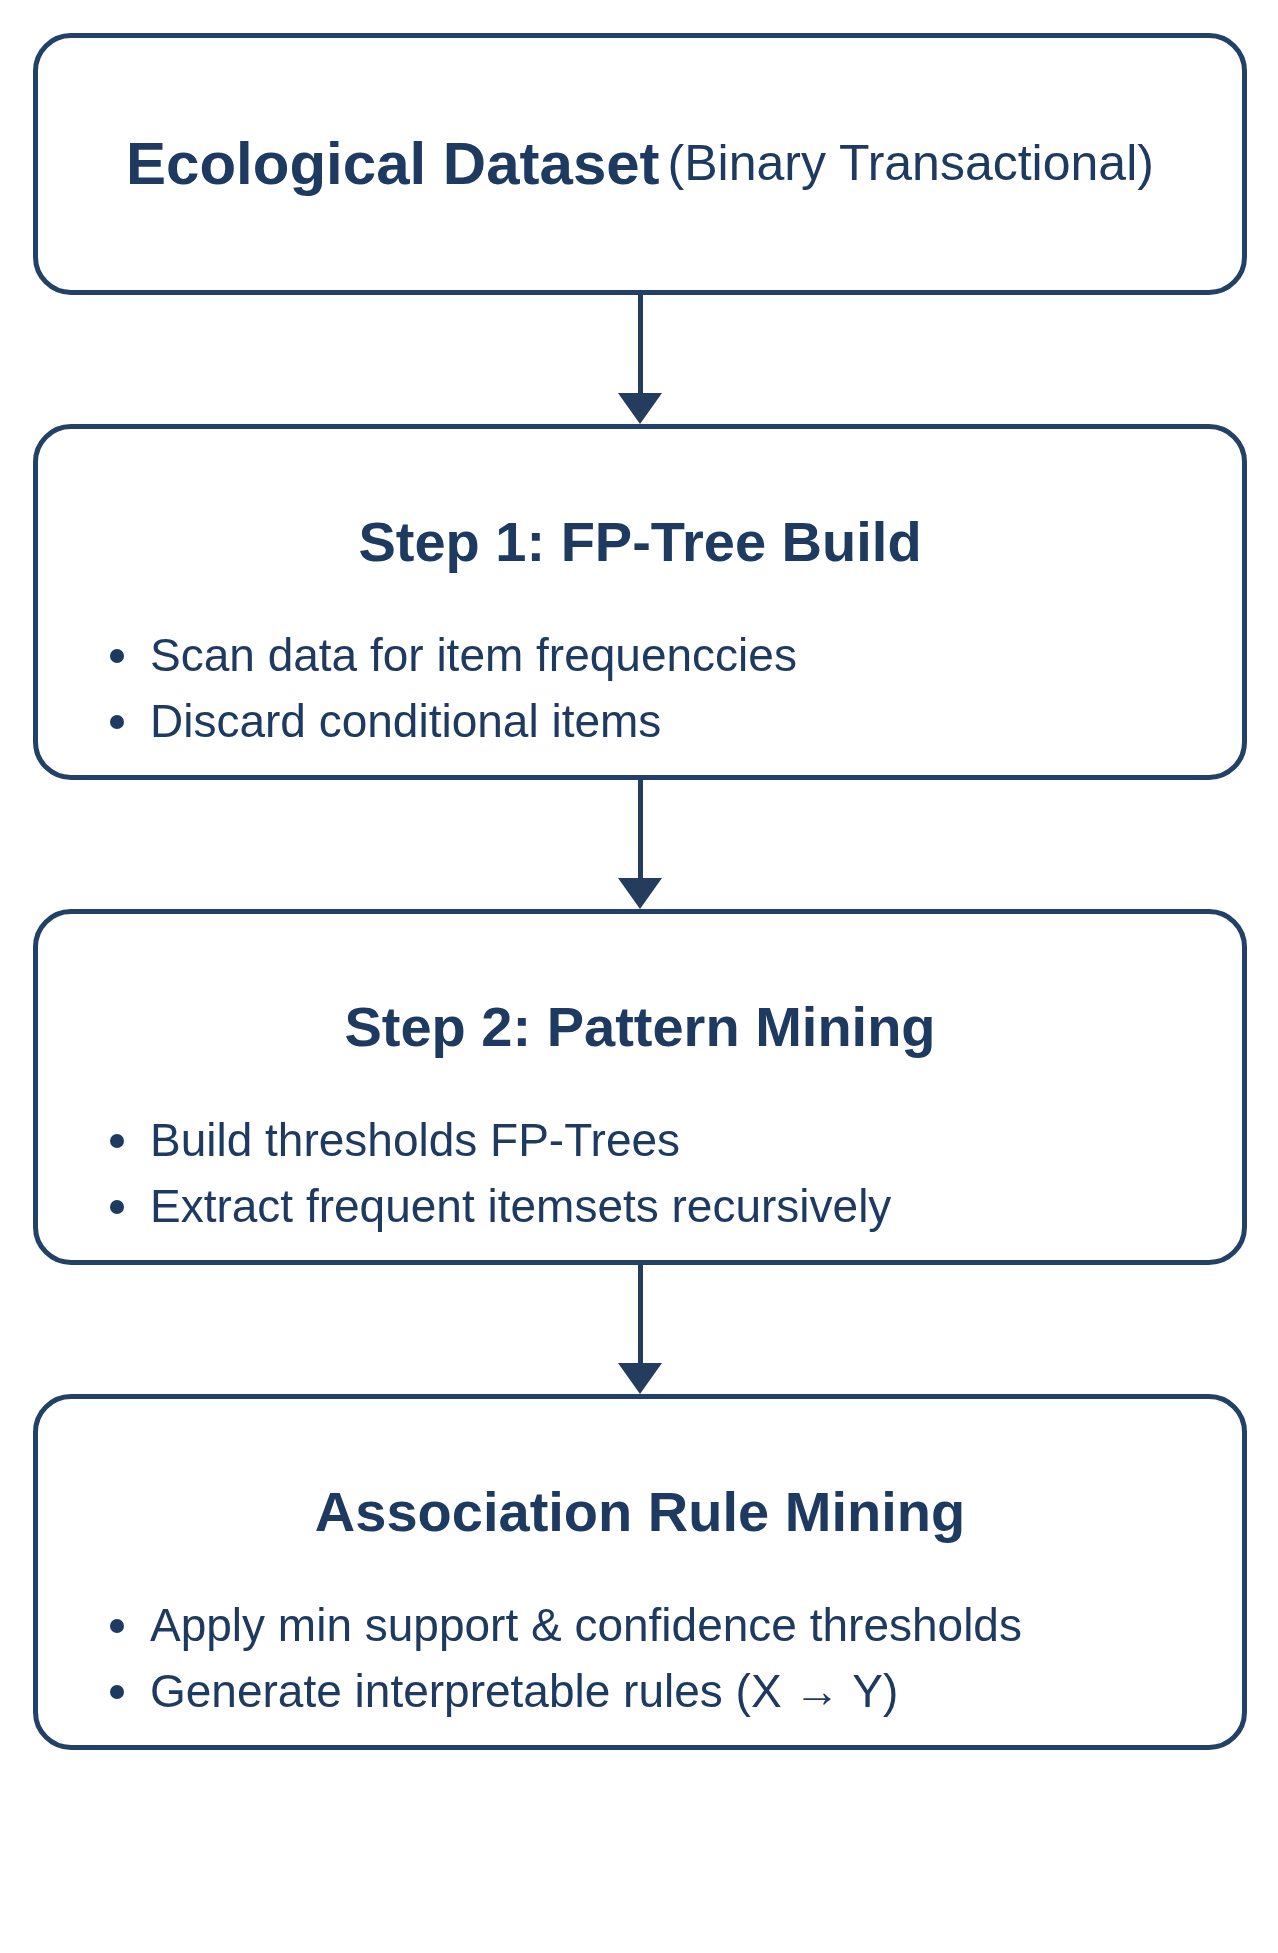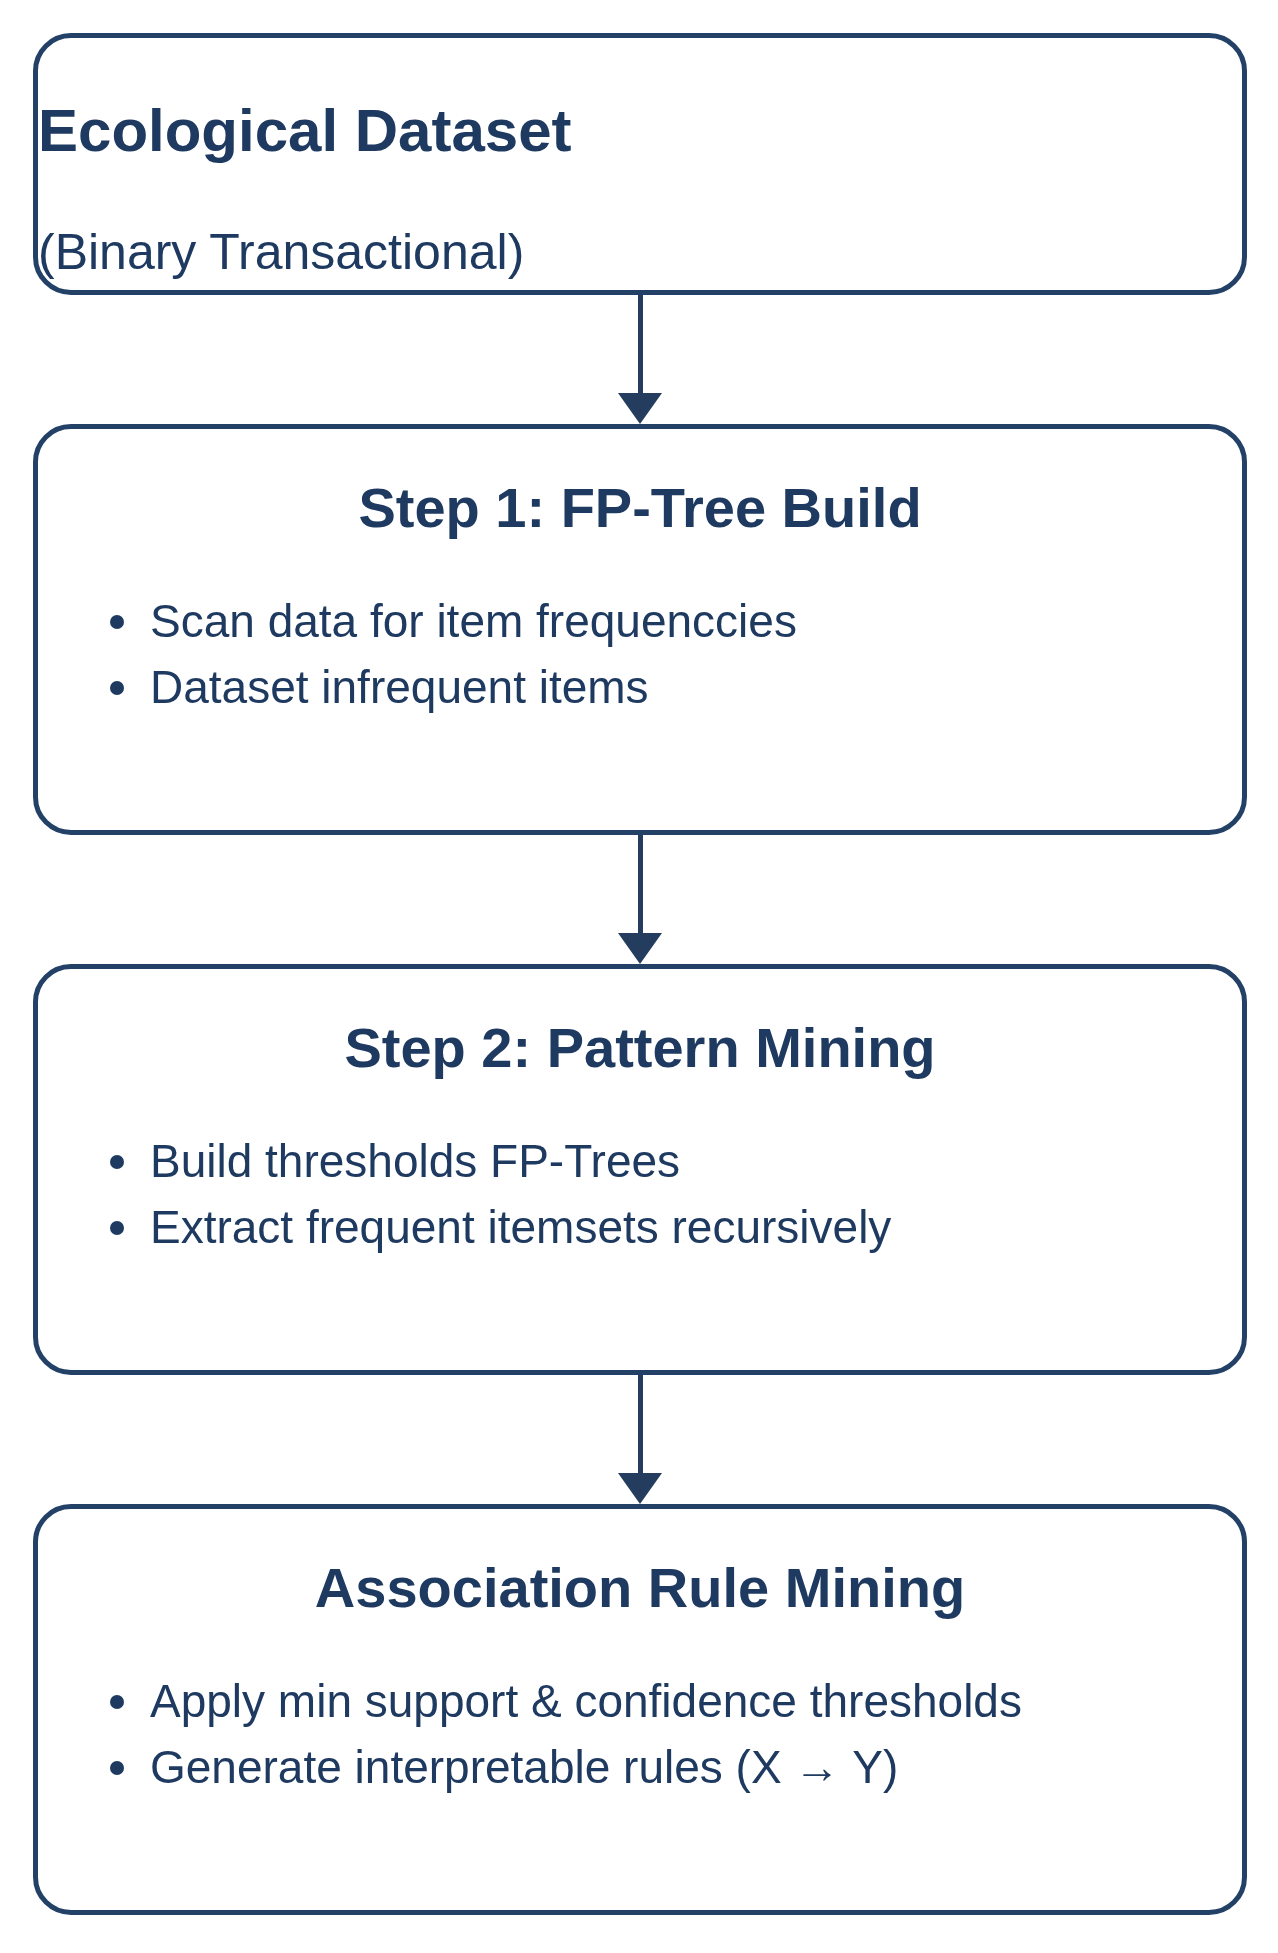--- a/index.html
+++ b/index.html
@@ -25,27 +25,28 @@
     box-sizing: border-box;
     width: 1214px;
     background: #ffffff;
     border: 5px solid #234066;
     border-radius: 38px;
     color: #1f3a60;
   }
   .node.title-only {
     height: 262px;
     display: flex;
-    flex-direction: column;
+    flex-direction: row;
     justify-content: center;
-    align-items: flex-start;
+    align-items: center;
     gap: 8px;
   }
   .node.with-bullets {
-    height: 411px;
+    height: 356px;
+    padding-top: 34px;
   }
   .node-title {
     display: block;
     font-size: 56px;
     font-weight: 700;
     text-align: center;
     line-height: 1.18;
     letter-spacing: 0px;
   }
   .node.title-only .node-title {
@@ -119,21 +120,21 @@
 
   <section class="node with-bullets">
     <h2 class="node-title">Step 1: FP-Tree Build</h2>
   <ul class="bullets">
         <li class="bullet">
           <span class="bullet-dot"></span>
           <span class="bullet-text">Scan data for item frequenccies</span>
         </li>
         <li class="bullet">
           <span class="bullet-dot"></span>
-          <span class="bullet-text">Dataset infrequent items</span>
+          <span class="bullet-text">Discard conditional items</span>
         </li>
       </ul>
     </section>
 
   <div class="arrow">
     <div class="arrow-stem"></div>
     <div class="arrow-head"></div>
   </div>
 
   <section class="node with-bullets">

